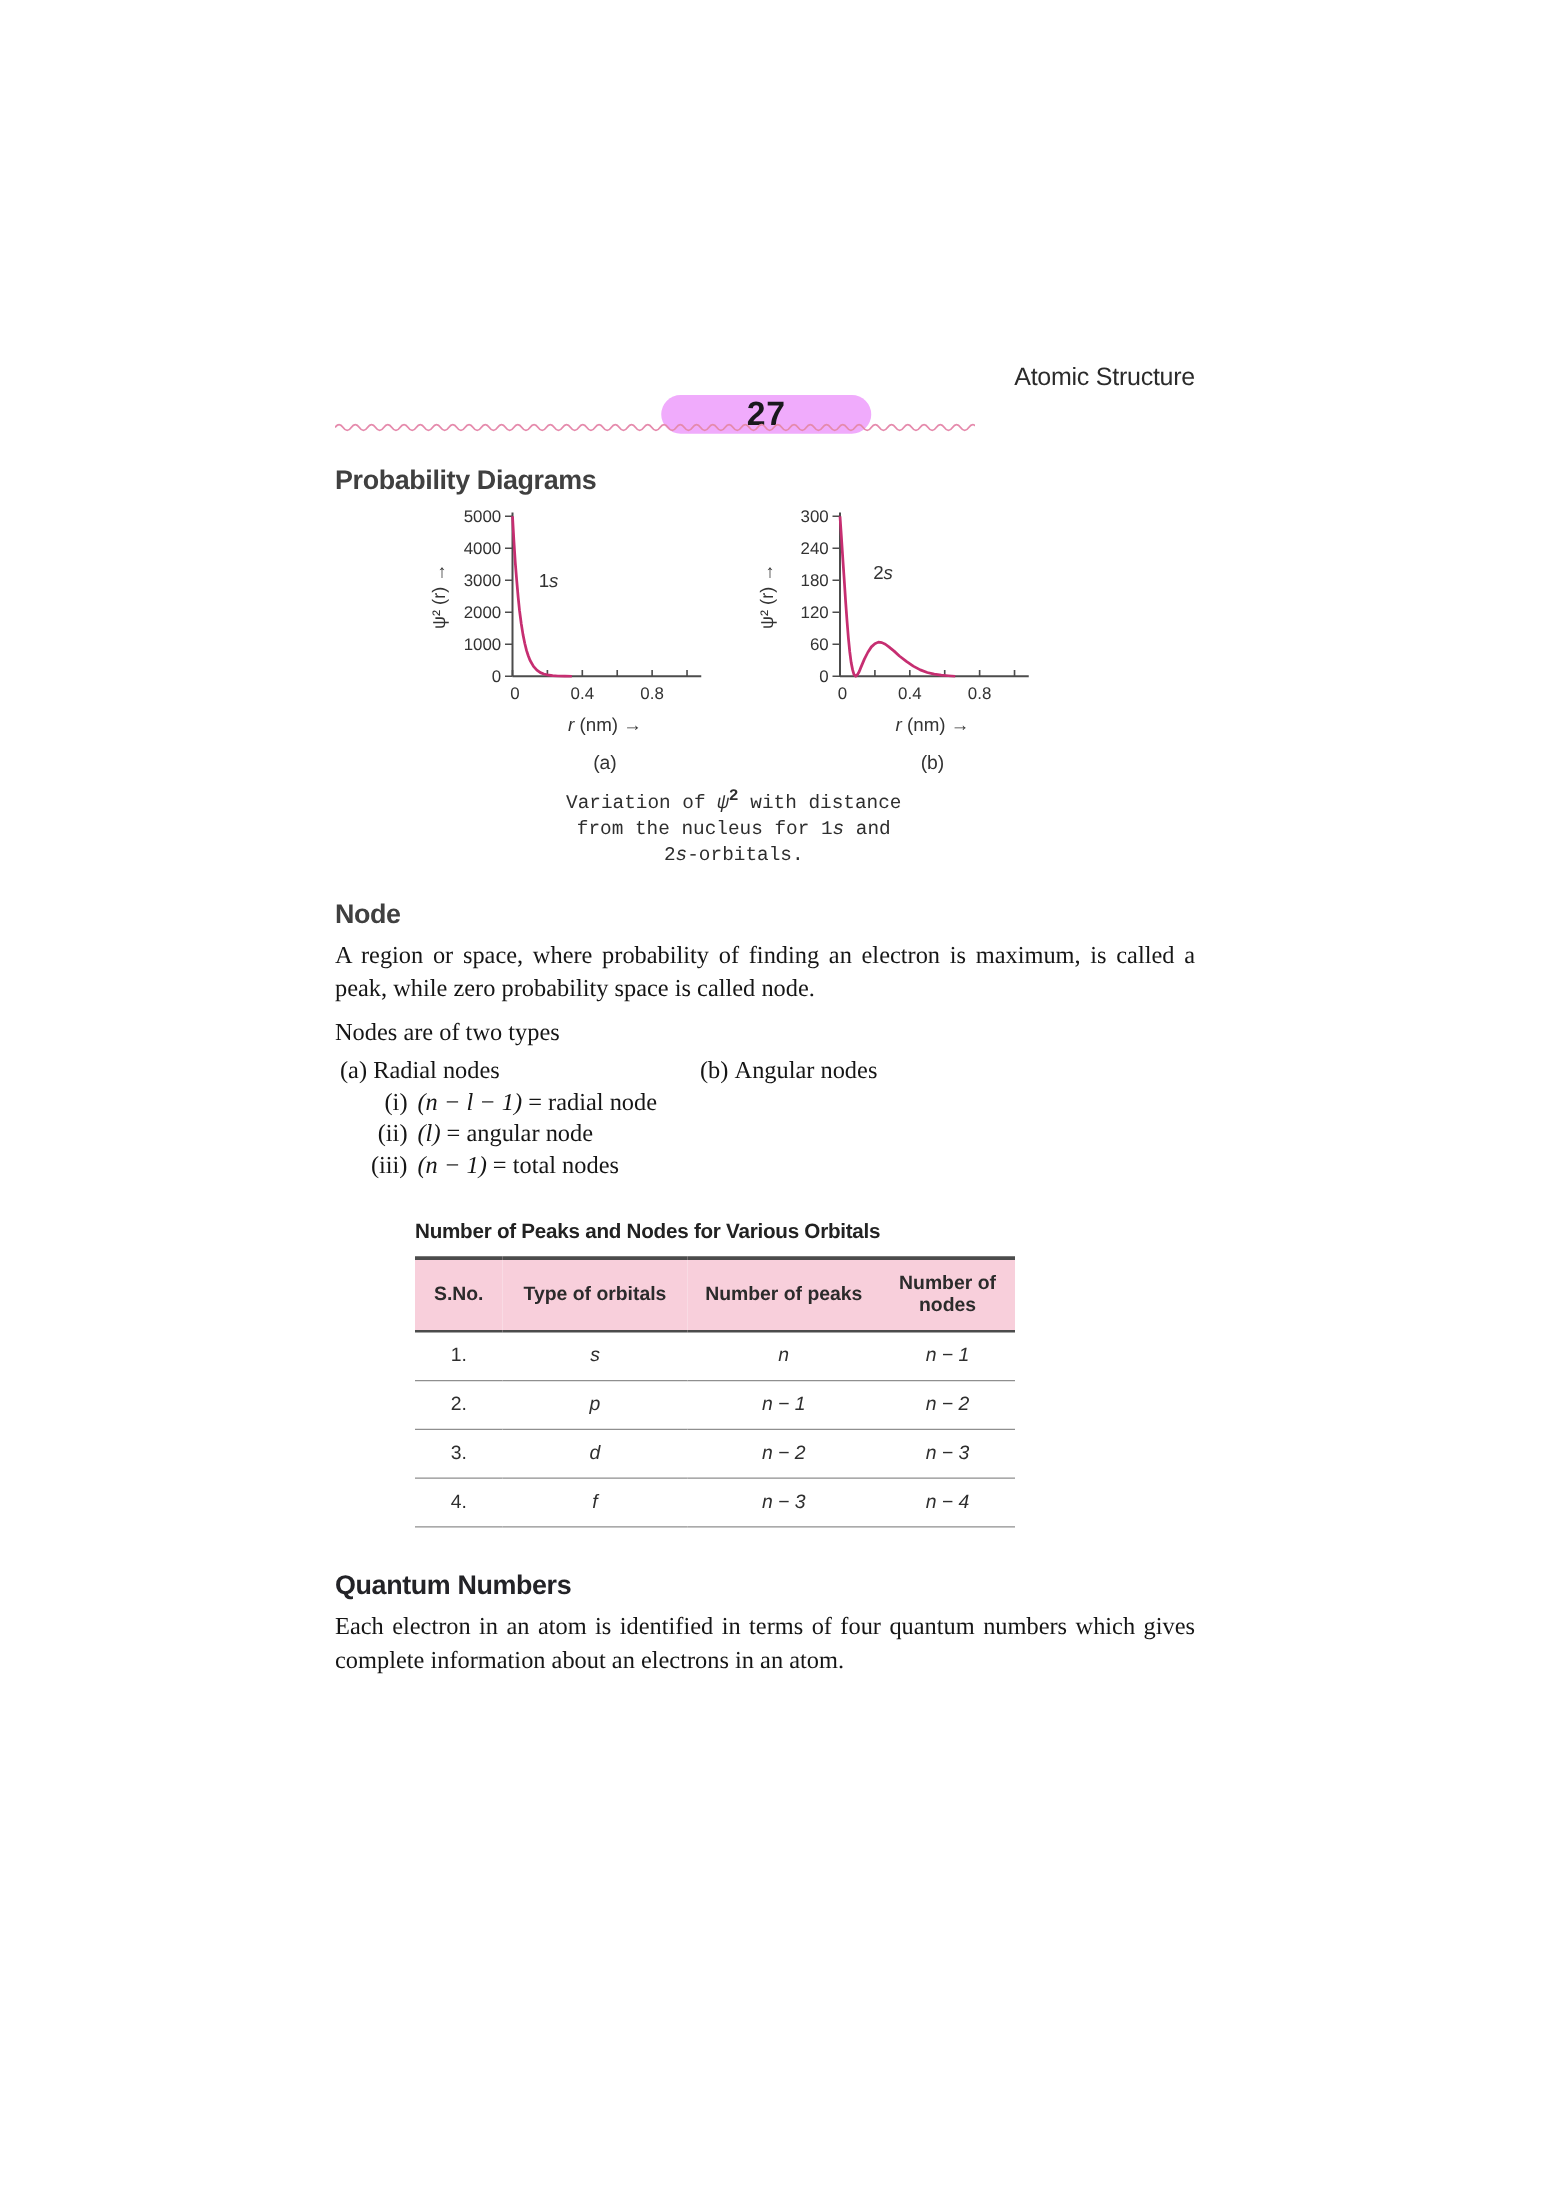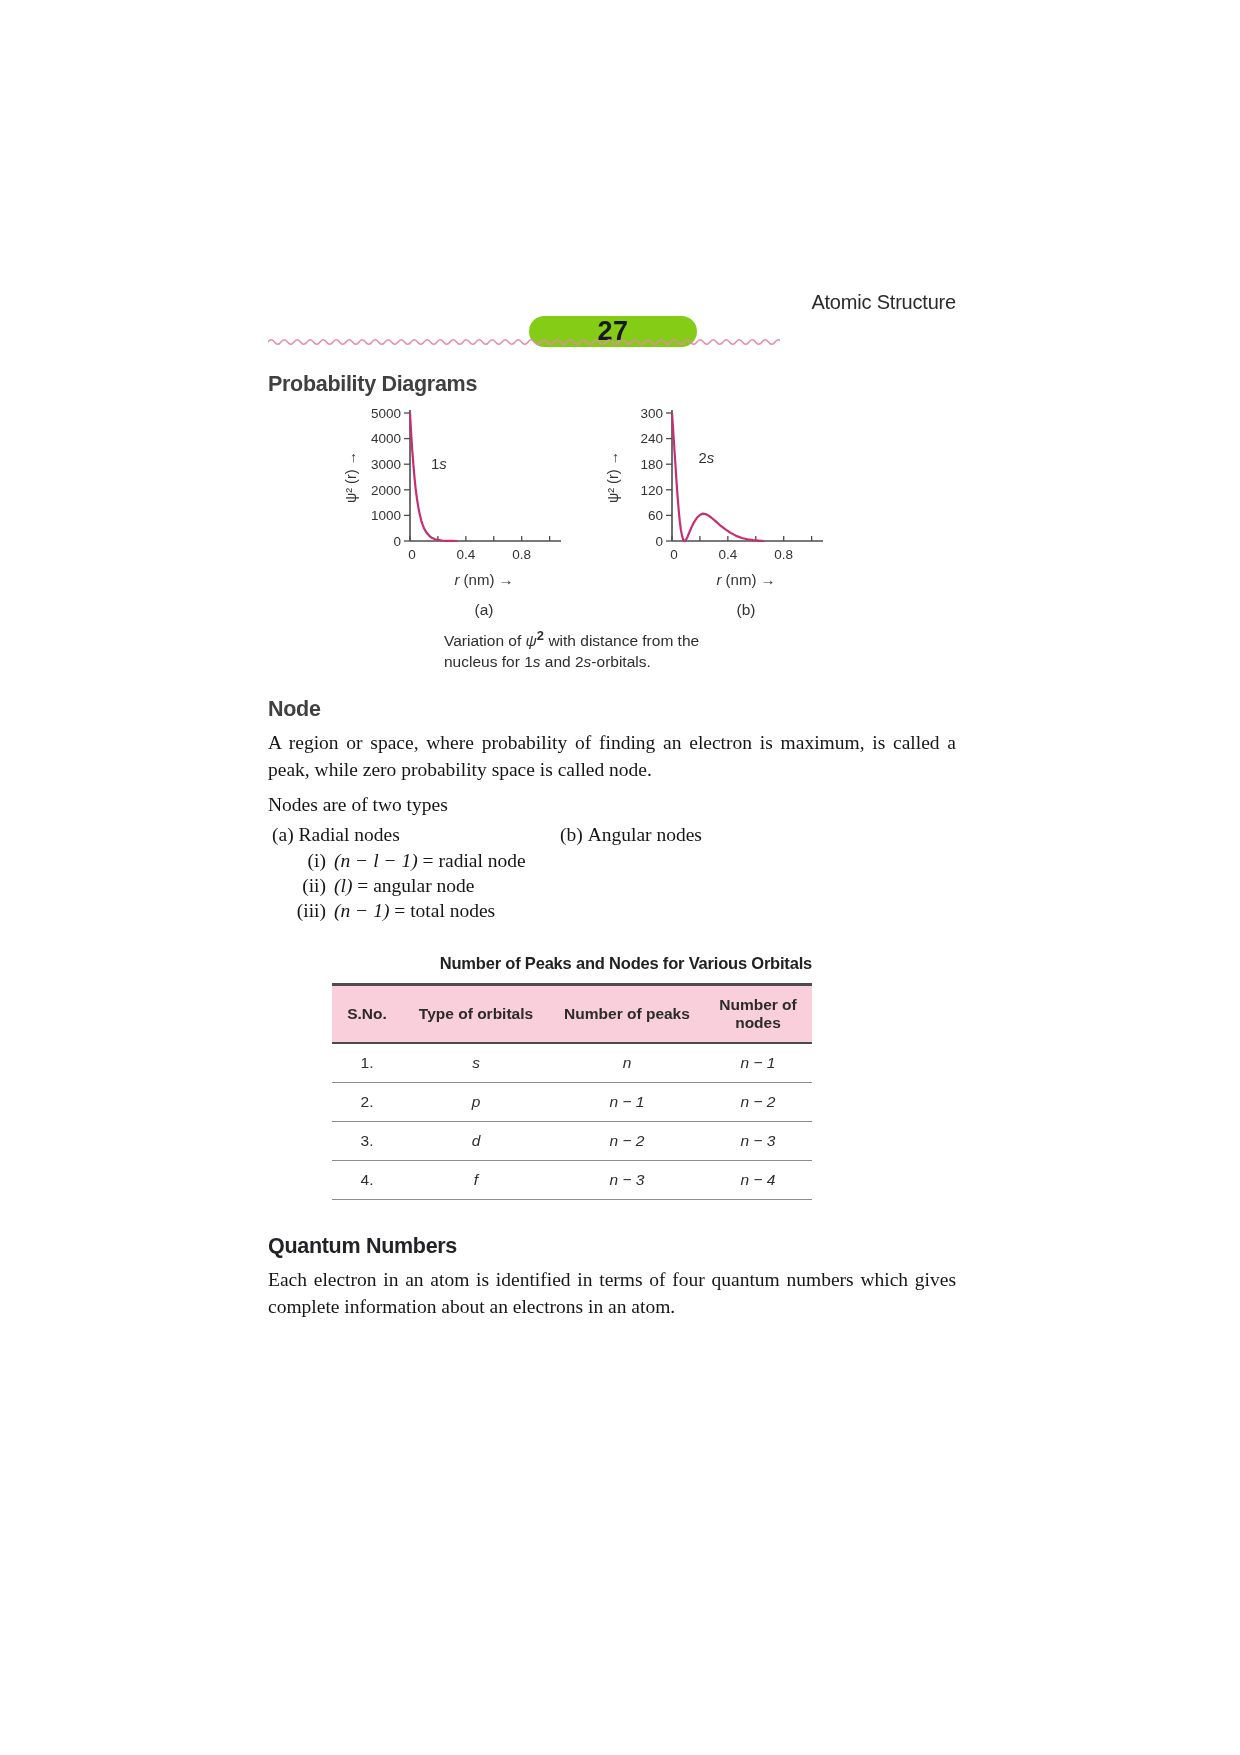--- a/index.html
+++ b/index.html
@@ -20,21 +20,21 @@
 
   
   .hdr{display:flex;justify-content:space-between;align-items:center;height:42px;flex-direction:column;}
   .chapter{
     font-family:"Liberation Sans", sans-serif;
     font-size:20px;letter-spacing:-0.2px;color:#2b2b2b;
     align-self:flex-end;padding-bottom:2px;
   }
   .pagenum{
     width:168px;height:42px;margin-right:-2px;
-    background:#84cc16;border-radius:21px;
+    background:#f0abfc;border-radius:21px;
     display:flex;align-items:center;justify-content:center;
     font-family:"Liberation Sans", sans-serif;
     font-weight:bold;font-size:27px;color:#19191d;letter-spacing:0.5px;
   }
   .wavy{display:block;margin-top:3px;}
 
   
   .sec-h{
     font-family:"Liberation Sans", sans-serif;
     font-weight:bold;font-size:21.5px;letter-spacing:-0.3px;
@@ -50,39 +50,39 @@
 
   
   figure.fig{margin:6px 0 0 64px;width:510px;}
   .charts-row{display:flex;gap:28px;}
   .chart-col{width:234px;}
   .chart-sub{
     font-family:"Liberation Sans", sans-serif;font-size:15.5px;color:#333;
     padding-left:78px;width:148px;text-align:center;margin-top:0px;
   }
   figcaption.figcap{
-    font-family:Liberation Sans, sans-serif;font-size:15.5px;color:#2e2e2e;
-    width:286px;margin:8px auto 0 auto;text-align:left;line-height:1.35;
+    font-family:Liberation Mono, monospace;font-size:15.5px;color:#2e2e2e;
+    width:286px;margin:8px auto 0 auto;text-align:center;line-height:1.35;
   }
   .ital{font-style:italic;}
 
   
   .ab-row{display:flex;margin:6px 0 0 4px;font-size:19.5px;}
   .ab-item{width:288px;}
   .ab-item + .ab-item{width:auto;}
   .sub-list{margin-top:3px;}
   .sub-row{display:flex;font-size:19.5px;line-height:1.28;}
   .sub-label{width:58px;text-align:right;padding-right:8px;}
   .sub-formula{font-style:italic;}
 
   
   .tbl-title{
     font-family:"Liberation Sans", sans-serif;font-weight:bold;
     font-size:16.5px;color:#222;letter-spacing:-0.2px;
-    margin-top:30px;width:480px;margin-left:64px;text-align:right;
+    margin-top:30px;width:480px;margin-left:64px;text-align:left;
   }
   table.orbitals{
     border-collapse:collapse;margin:10px 0 0 64px;width:480px;
     font-family:"Liberation Sans", sans-serif;font-size:15.5px;color:#2e2e2e;
   }
   table.orbitals thead tr{
     background:#f8cfdb;
     border-top:3px solid #4c4c4c;border-bottom:2px solid #4c4c4c;
   }
   table.orbitals th{

